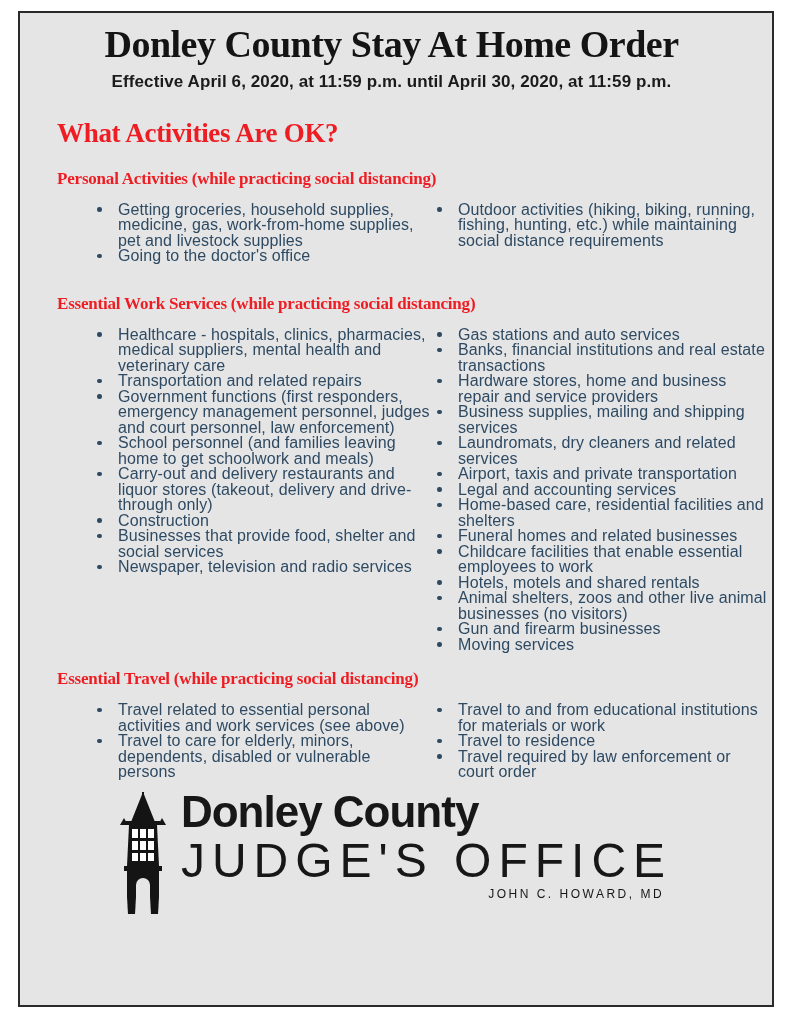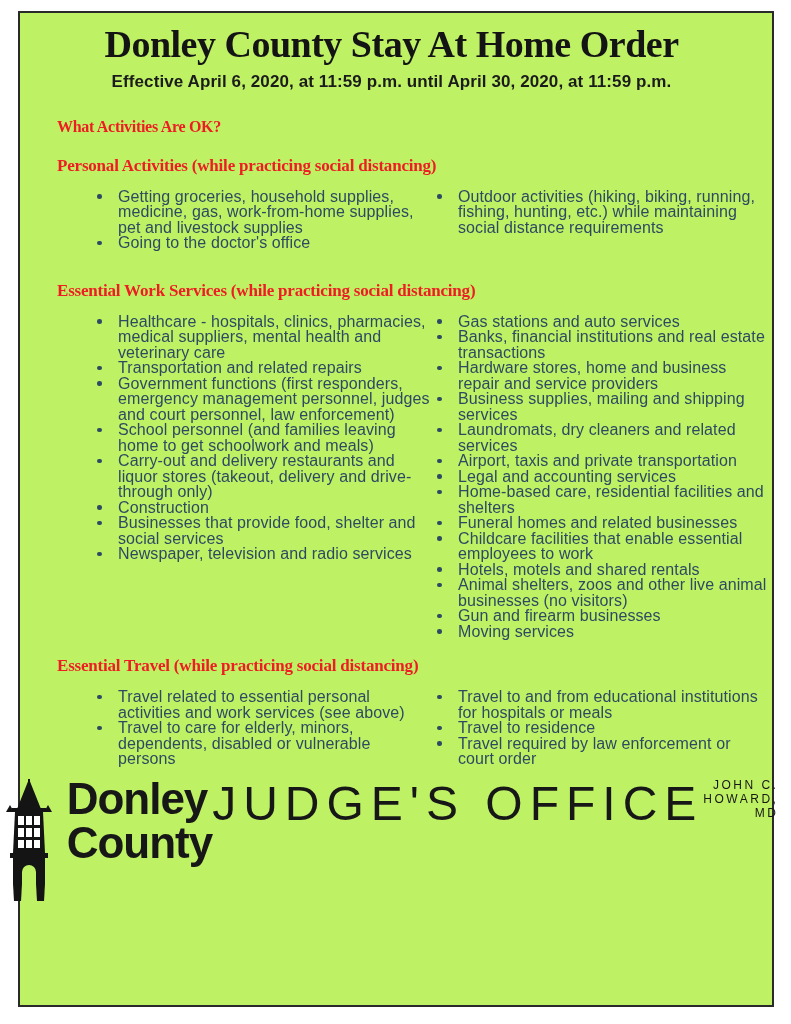--- a/index.html
+++ b/index.html
@@ -7,21 +7,21 @@
   body {
     width:791px; height:1024px;
     font-family:"Liberation Sans", sans-serif;
     position:relative;
     overflow:hidden;
   }
   .frame {
     position:absolute; left:18px; top:11px; right:17px; bottom:17px;
     border:2px solid #2a2a2a;
     padding:10px 9px 0 0;
-    background:#bef264;
+    background:#e5e5e5;
   }
   .doc-title {
     font-family:"Liberation Serif", serif;
     font-weight:bold;
     font-size:38px;
     letter-spacing:-0.5px;
     color:#141414;
     text-align:center;
     line-height:1.15;
   }
@@ -29,21 +29,21 @@
     font-size:17px;
     font-weight:600;
     color:#1b1b1b;
     text-align:center;
     margin-top:5px;
     letter-spacing:0.1px;
   }
   .main-heading {
     font-family:"Liberation Serif", serif;
     font-weight:bold;
-    font-size:16px;
+    font-size:27px;
     color:#ee1d23;
     margin:26px 0 0 37px;
     letter-spacing:-0.3px;
   }
   .section { margin-top:0; }
   .section-heading {
     font-family:"Liberation Serif", serif;
     font-weight:bold;
     font-size:17px;
     color:#ee1d23;
@@ -79,21 +79,21 @@
     background:#2e4a63;
   }
   .footer {
     margin-top:10px;
     display:flex;
     justify-content:center;
     align-items:flex-start;
     gap:6px;
   }
   .tower { flex:none; margin-top:2px; }
-  .footer-text { display:flex; }
+  .footer-text { display:flex; flex-direction:column; }
   .org-line1 {
     font-size:44px;
     font-weight:bold;
     color:#171717;
     letter-spacing:-1px;
     line-height:1.0;
   }
   .org-line2 {
     font-size:48px;
     font-weight:400;
@@ -169,21 +169,21 @@
   </div>
 
   <div class="section sec-3">
     <h3 class="section-heading">Essential Travel (while practicing social distancing)</h3>
     <div class="cols">
       <ul class="col col-left">
           <li>Travel related to essential personal activities and work services (see above)</li>
           <li>Travel to care for elderly, minors, dependents, disabled or vulnerable persons</li>
         </ul>
       <ul class="col col-right">
-          <li>Travel to and from educational institutions for hospitals or meals</li>
+          <li>Travel to and from educational institutions for materials or work</li>
           <li>Travel to residence</li>
           <li>Travel required by law enforcement or court order</li>
         </ul>
     </div>
   </div>
 
   <div class="footer">
     <svg class="tower" width="64" height="124" viewBox="0 0 64 124">
 
       <polygon points="32,0 20,30 44,30" fill="#141414"></polygon>

